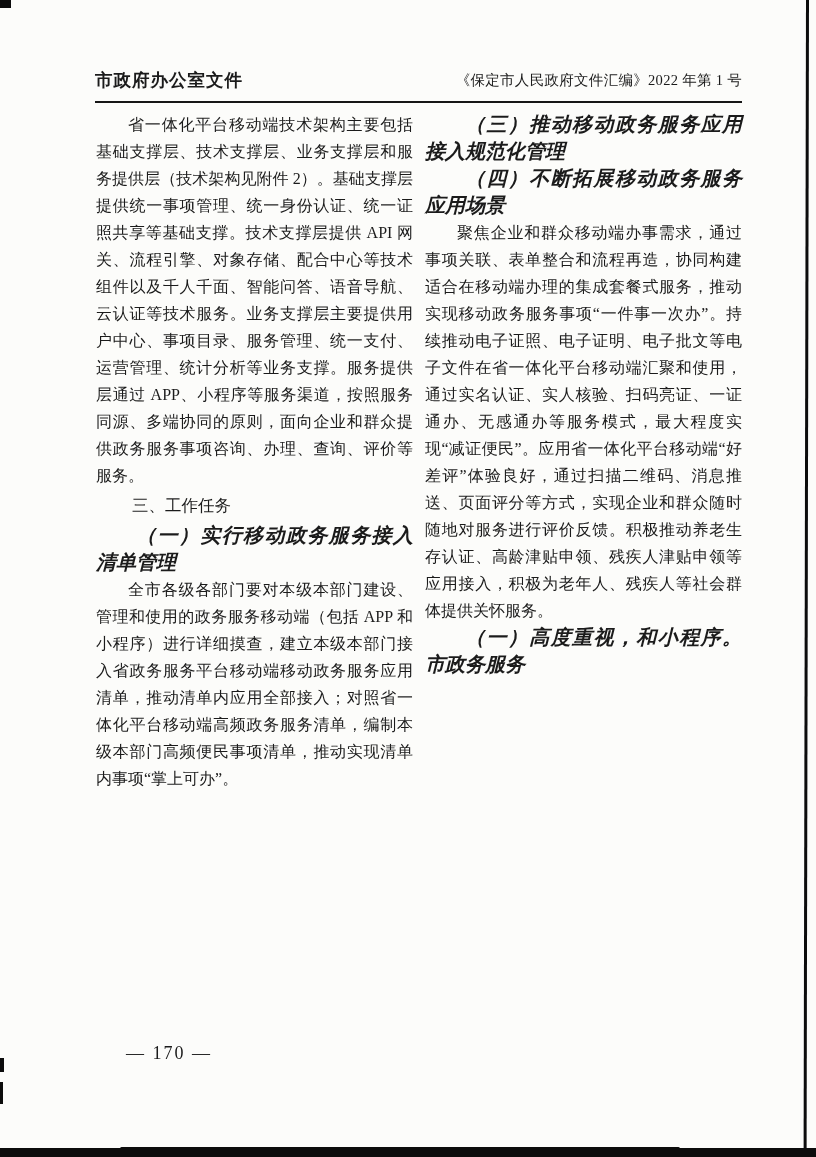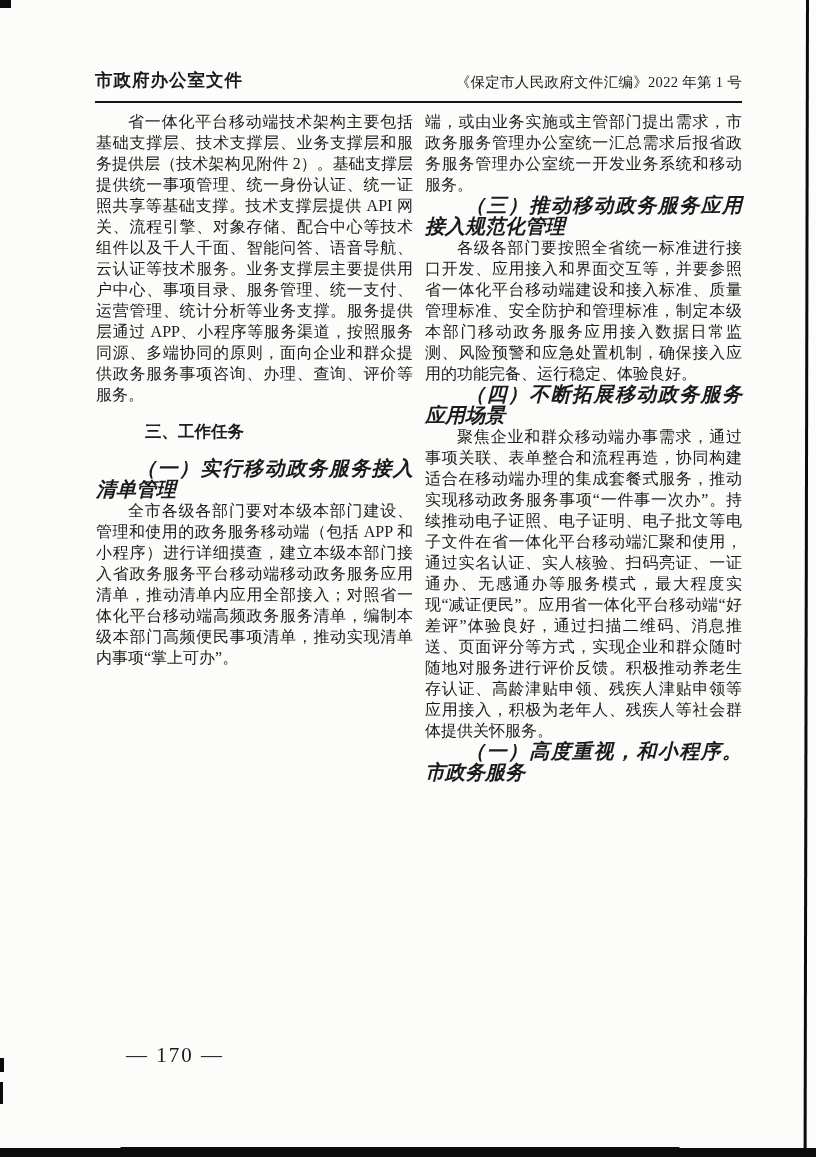--- a/index.html
+++ b/index.html
@@ -23,21 +23,21 @@
   .left-speck2 { left: 0; top: 1082px; width: 3px; height: 22px; }
 
   
   .page-header {
     position: absolute;
     left: 95px;
     top: 68px;
     width: 647px;
     display: flex;
     justify-content: space-between;
-    align-items: flex-end;
+    align-items: center;
     padding-bottom: 9px;
     border-bottom: 2.5px solid #161616;
   }
   .header-doc-type {
     font-family: "Liberation Sans", "DejaVu Sans", sans-serif;
     font-weight: bold;
     font-size: 17.5px;
     letter-spacing: 1px;
   }
   .header-citation {
@@ -51,47 +51,47 @@
     position: absolute;
     left: 96px;
     top: 111px;
     width: 646px;
     display: flex;
     gap: 12px;
   }
   .col {
     width: 317px;
     font-size: 16px;
-    line-height: 21px;
+    line-height: 27px;
     text-align: justify;
     text-justify: inter-ideograph;
   }
   .para { margin: 0; text-indent: 2em; }
   .para-continued { margin: 0; text-indent: 0; }
   .heading {
-    margin: 16px;
+    margin: 3px;
     text-indent: 2em;
-    font-weight: bold;
+    font-weight: normal;
     font-family: "Liberation Sans", "DejaVu Sans", sans-serif;
     font-size: 16.5px;
   }
   .subheading {
     margin: 0;
     text-indent: 2em;
     font-weight: bold;
     font-style: italic;
     font-size: 20px;
   }
 
   
   .page-number {
     position: absolute;
     left: 126px;
     top: 1043px;
-    font-size: 21px;
+    font-size: 18px;
     letter-spacing: 2px;
   }
 </style>
 </head>
 <body>
 
 <div class="artifact corner-mark-tl"></div>
 <div class="artifact edge-line-right"></div>
 <div class="artifact bottom-band"></div>
 <div class="artifact bottom-band2"></div>
@@ -104,22 +104,20 @@
 </div>
 
 <div class="columns">
   <div class="col">
     <p class="para">省一体化平台移动端技术架构主要包括基础支撑层、技术支撑层、业务支撑层和服务提供层（技术架构见附件 2）。基础支撑层提供统一事项管理、统一身份认证、统一证照共享等基础支撑。技术支撑层提供 API 网关、流程引擎、对象存储、配合中心等技术组件以及千人千面、智能问答、语音导航、云认证等技术服务。业务支撑层主要提供用户中心、事项目录、服务管理、统一支付、运营管理、统计分析等业务支撑。服务提供层通过 APP、小程序等服务渠道，按照服务同源、多端协同的原则，面向企业和群众提供政务服务事项咨询、办理、查询、评价等服务。</p>
     <p class="heading">三、工作任务</p>
     <p class="subheading">（一）实行移动政务服务接入清单管理</p>
     <p class="para">全市各级各部门要对本级本部门建设、管理和使用的政务服务移动端（包括 APP 和小程序）进行详细摸查，建立本级本部门接入省政务服务平台移动端移动政务服务应用清单，推动清单内应用全部接入；对照省一体化平台移动端高频政务服务清单，编制本级本部门高频便民事项清单，推动实现清单内事项“掌上可办”。</p>
   </div>
   <div class="col">
-    <p class="para-continued">端，或由业务实施或主管部门提出需求，市政务服务管理办公室统一汇总需求后报省政务服务管理办公室统一开发业务系统和移动服务。</p>
     <p class="subheading">（三）推动移动政务服务应用接入规范化管理</p>
-    <p class="para">各级各部门要按照全省统一标准进行接口开发、应用接入和界面交互等，并要参照省一体化平台移动端建设和接入标准、质量管理标准、安全防护和管理标准，制定本级本部门移动政务服务应用接入数据日常监测、风险预警和应急处置机制，确保接入应用的功能完备、运行稳定、体验良好。</p>
     <p class="subheading">（四）不断拓展移动政务服务应用场景</p>
     <p class="para">聚焦企业和群众移动端办事需求，通过事项关联、表单整合和流程再造，协同构建适合在移动端办理的集成套餐式服务，推动实现移动政务服务事项“一件事一次办”。持续推动电子证照、电子证明、电子批文等电子文件在省一体化平台移动端汇聚和使用，通过实名认证、实人核验、扫码亮证、一证通办、无感通办等服务模式，最大程度实现“减证便民”。应用省一体化平台移动端“好差评”体验良好，通过扫描二维码、消息推送、页面评分等方式，实现企业和群众随时随地对服务进行评价反馈。积极推动养老生存认证、高龄津贴申领、残疾人津贴申领等应用接入，积极为老年人、残疾人等社会群体提供关怀服务。</p>
     <p class="subheading">（一）高度重视，和小程序。市政务服务</p>
   </div>
 </div>
 
 <div class="page-number">— 170 —</div>
 
 </body></html>

